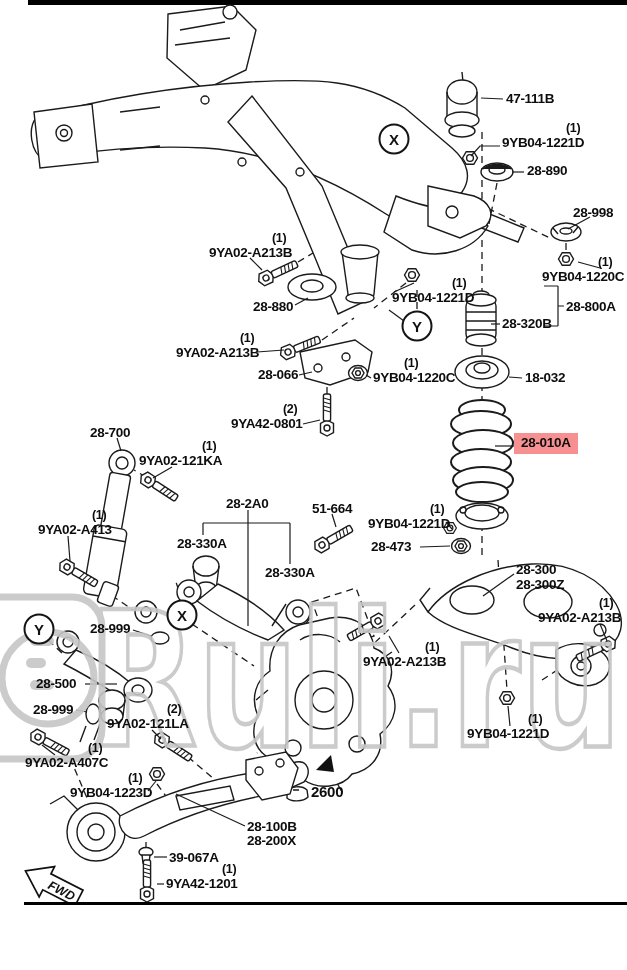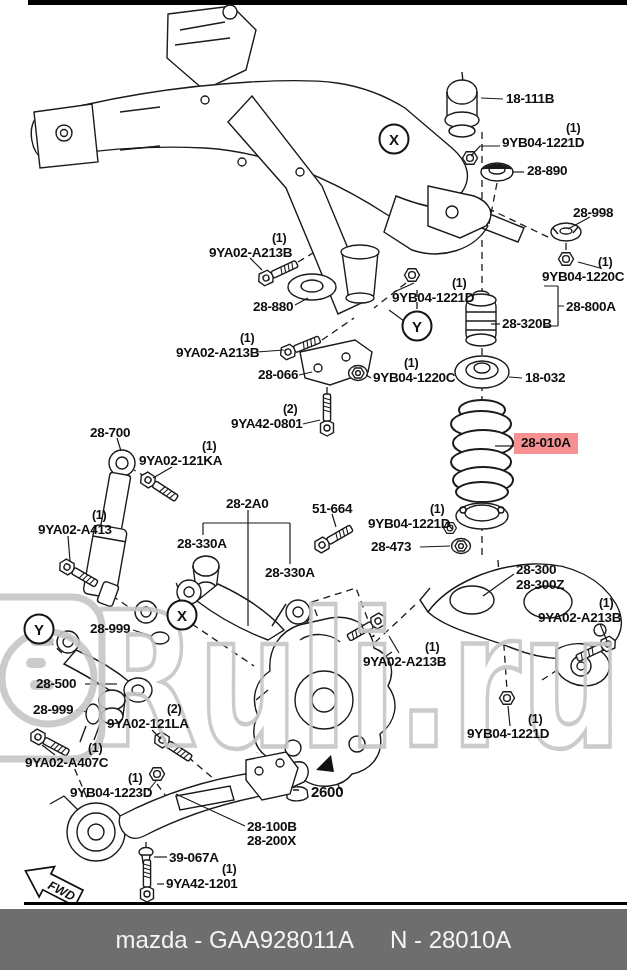--- a/index.html
+++ b/index.html
@@ -298,21 +298,21 @@
       <rect x="-38" y="597" width="140" height="162" rx="30"></rect>
       <circle cx="48" cy="678" r="46"></circle>
       <rect x="30" y="636" width="24" height="10" rx="5" fill="#c6c6c6" stroke="none"></rect>
       <rect x="26" y="658" width="20" height="10" rx="5" fill="#c6c6c6" stroke="none"></rect>
       <rect x="30" y="680" width="24" height="10" rx="5" fill="#c6c6c6" stroke="none"></rect>
     </g>
     <text x="88" y="746" font-size="188" font-weight="bold" font-family="'DejaVu Sans',sans-serif" fill="none" stroke-width="4.5" class="wm" textLength="534" lengthAdjust="spacingAndGlyphs">Ruli.ru</text>
   </svg>
 
   <div id="label-layer">
-      <div class="plabel" style="left: 506px; top: 92px;">18-111B</div>
+      <div class="plabel" style="left: 506px; top: 92px;">47-111B</div>
       <div class="plabel" style="left: 502px; top: 136px;">9YB04-1221D</div>
       <div class="plabel qty" style="left: 566px; top: 122px;">(1)</div>
       <div class="plabel" style="left: 527px; top: 164px; text-align: right;">28-890</div>
       <div class="plabel" style="left: 573px; top: 206px;">28-998</div>
       <div class="plabel" style="left: 542px; top: 270px;">9YB04-1220C</div>
       <div class="plabel qty" style="left: 598px; top: 256px;">(1)</div>
       <div class="plabel" style="left: 209px; top: 246px;">9YA02-A213B</div>
       <div class="plabel qty" style="left: 272px; top: 232px;">(1)</div>
       <div class="plabel" style="left: 253px; top: 300px;">28-880</div>
       <div class="plabel" style="left: 392px; top: 291px;">9YB04-1221D</div>
@@ -364,18 +364,14 @@
       <div class="plabel" style="left: 166px; top: 877px;">9YA42-1201</div>
       <div class="plabel qty" style="left: 222px; top: 863px;">(1)</div>
       <div class="marker" style="left: 394px; top: 139px;">X</div>
       <div class="marker" style="left: 417px; top: 326px;">Y</div>
       <div class="marker" style="left: 182px; top: 615px;">X</div>
       <div class="marker" style="left: 39px; top: 629px;">Y</div>
     </div>
 
   <div id="botrule"></div>
 
-  <div id="footer">
-    <span>mazda - GAA928011A</span>
-    <span>N - 28010A</span>
-  </div>
 
 </div>
 
 </body></html>

